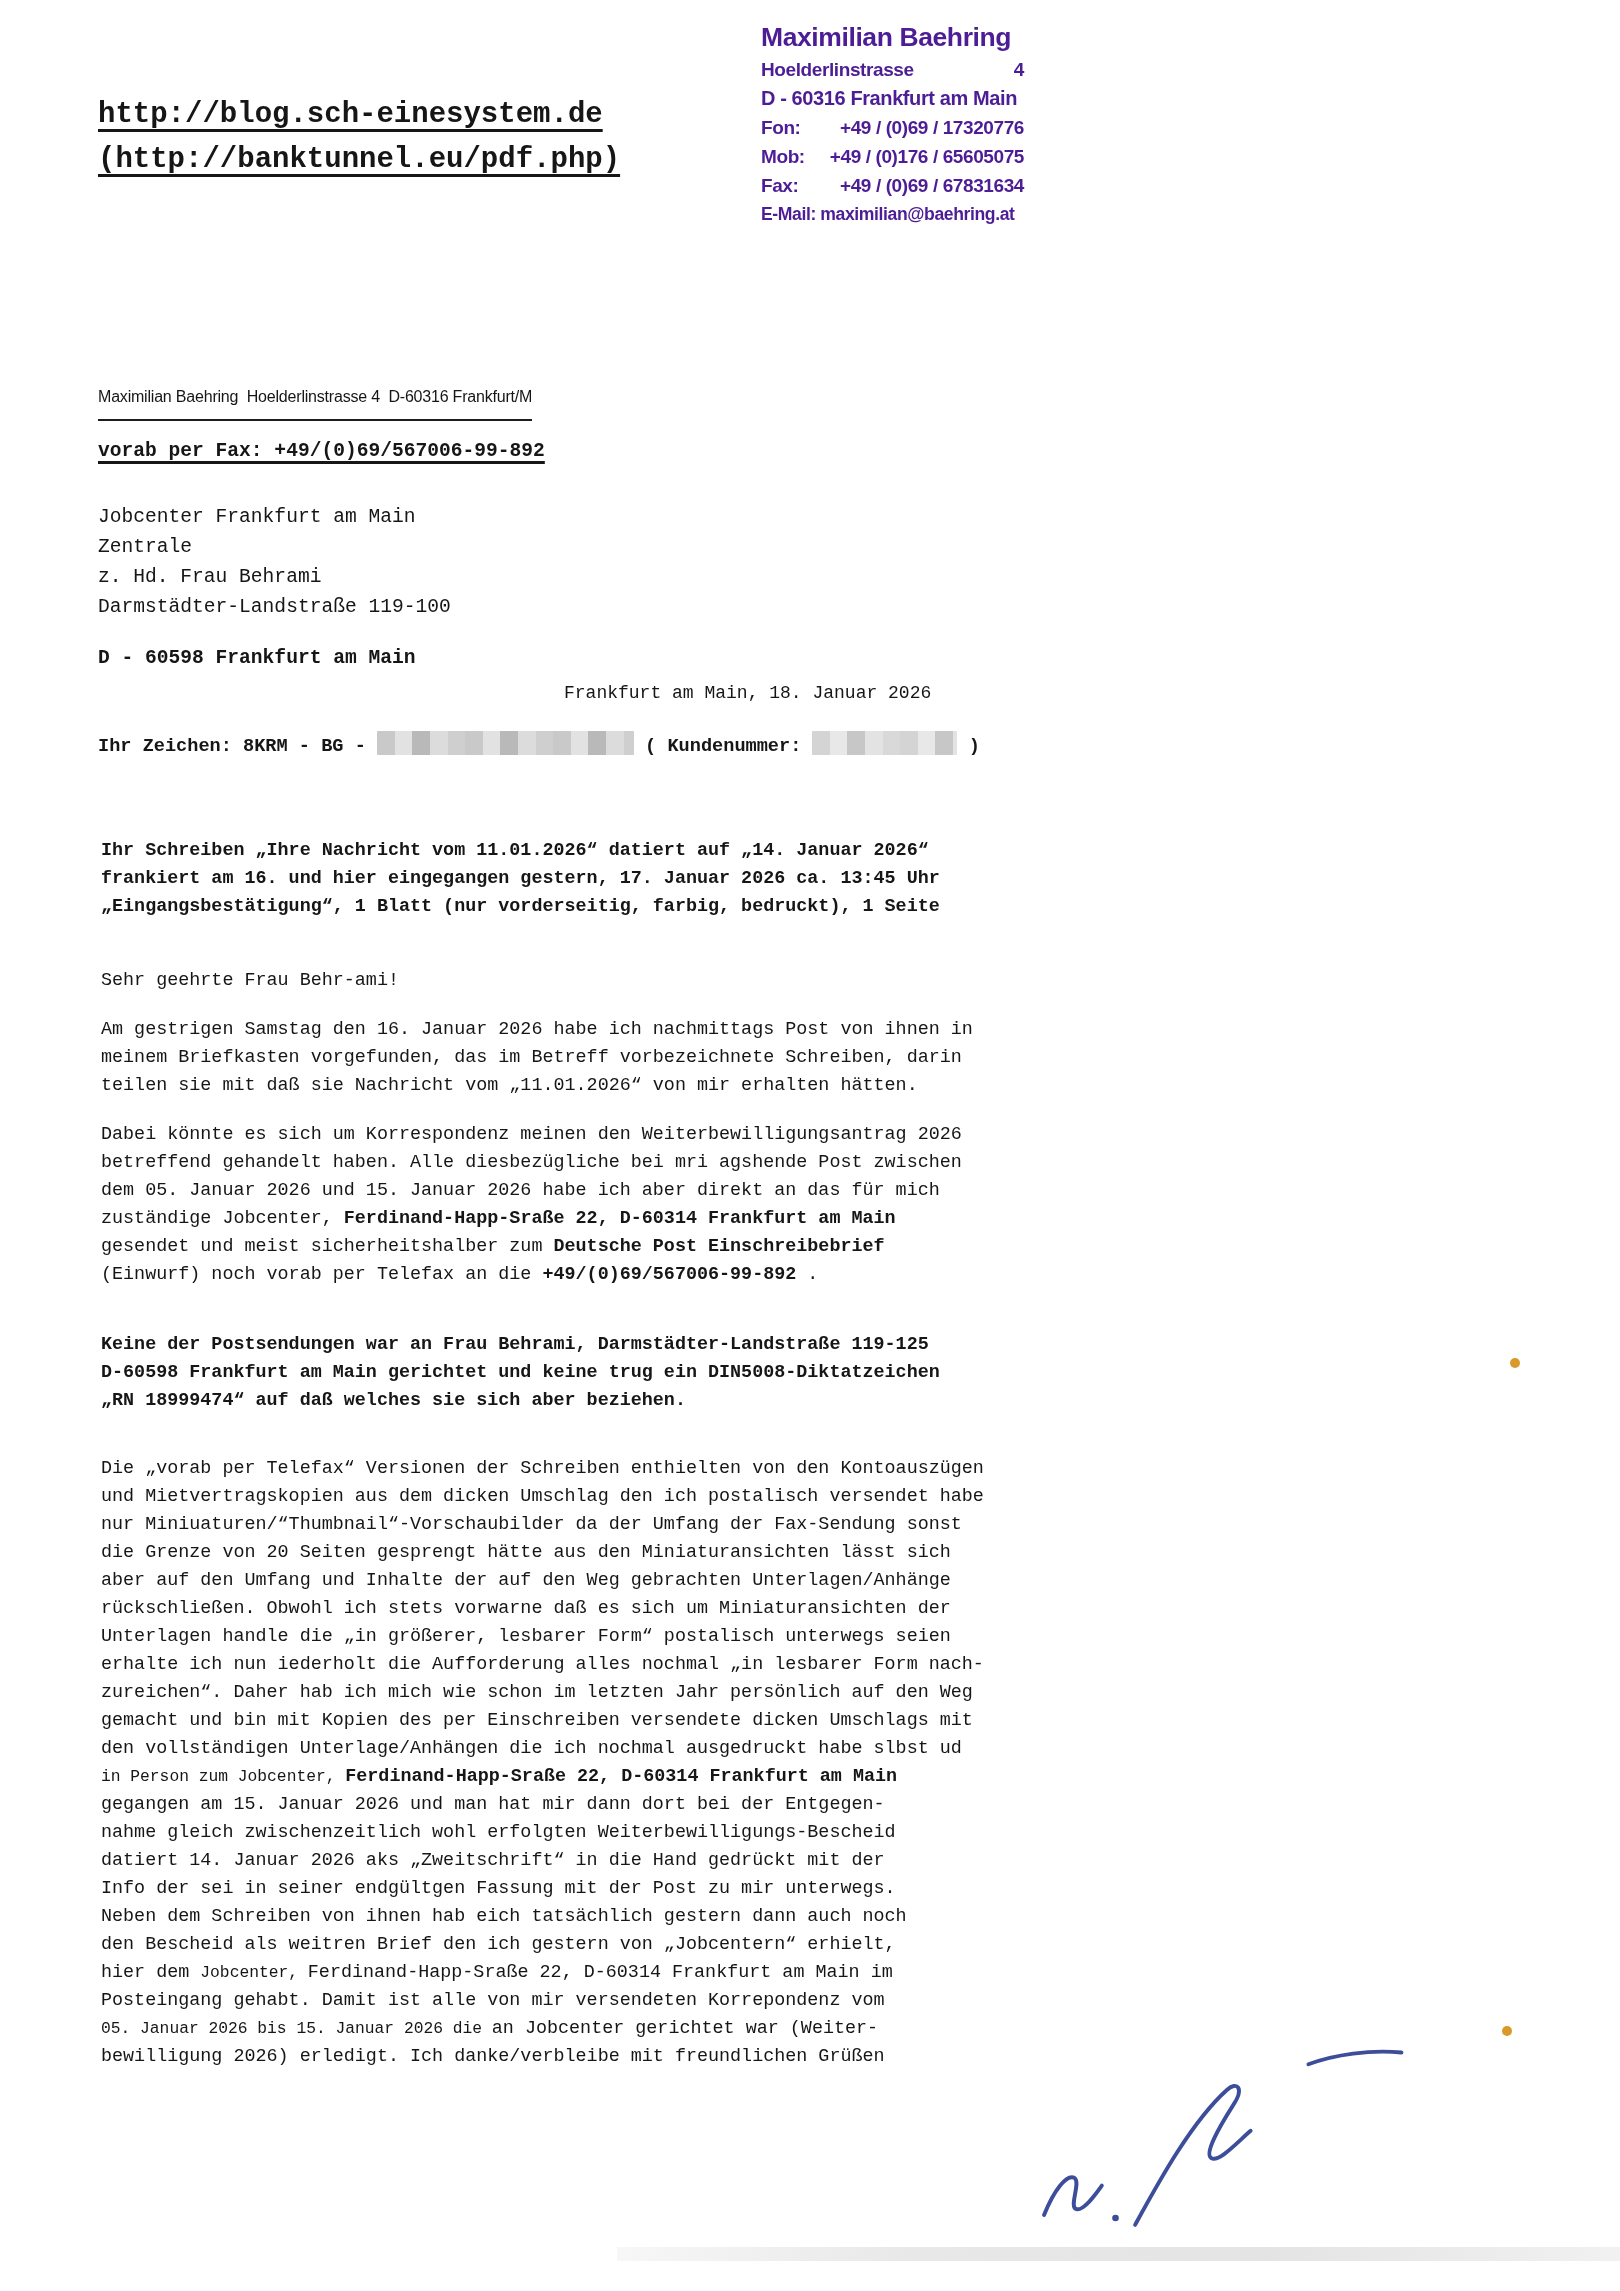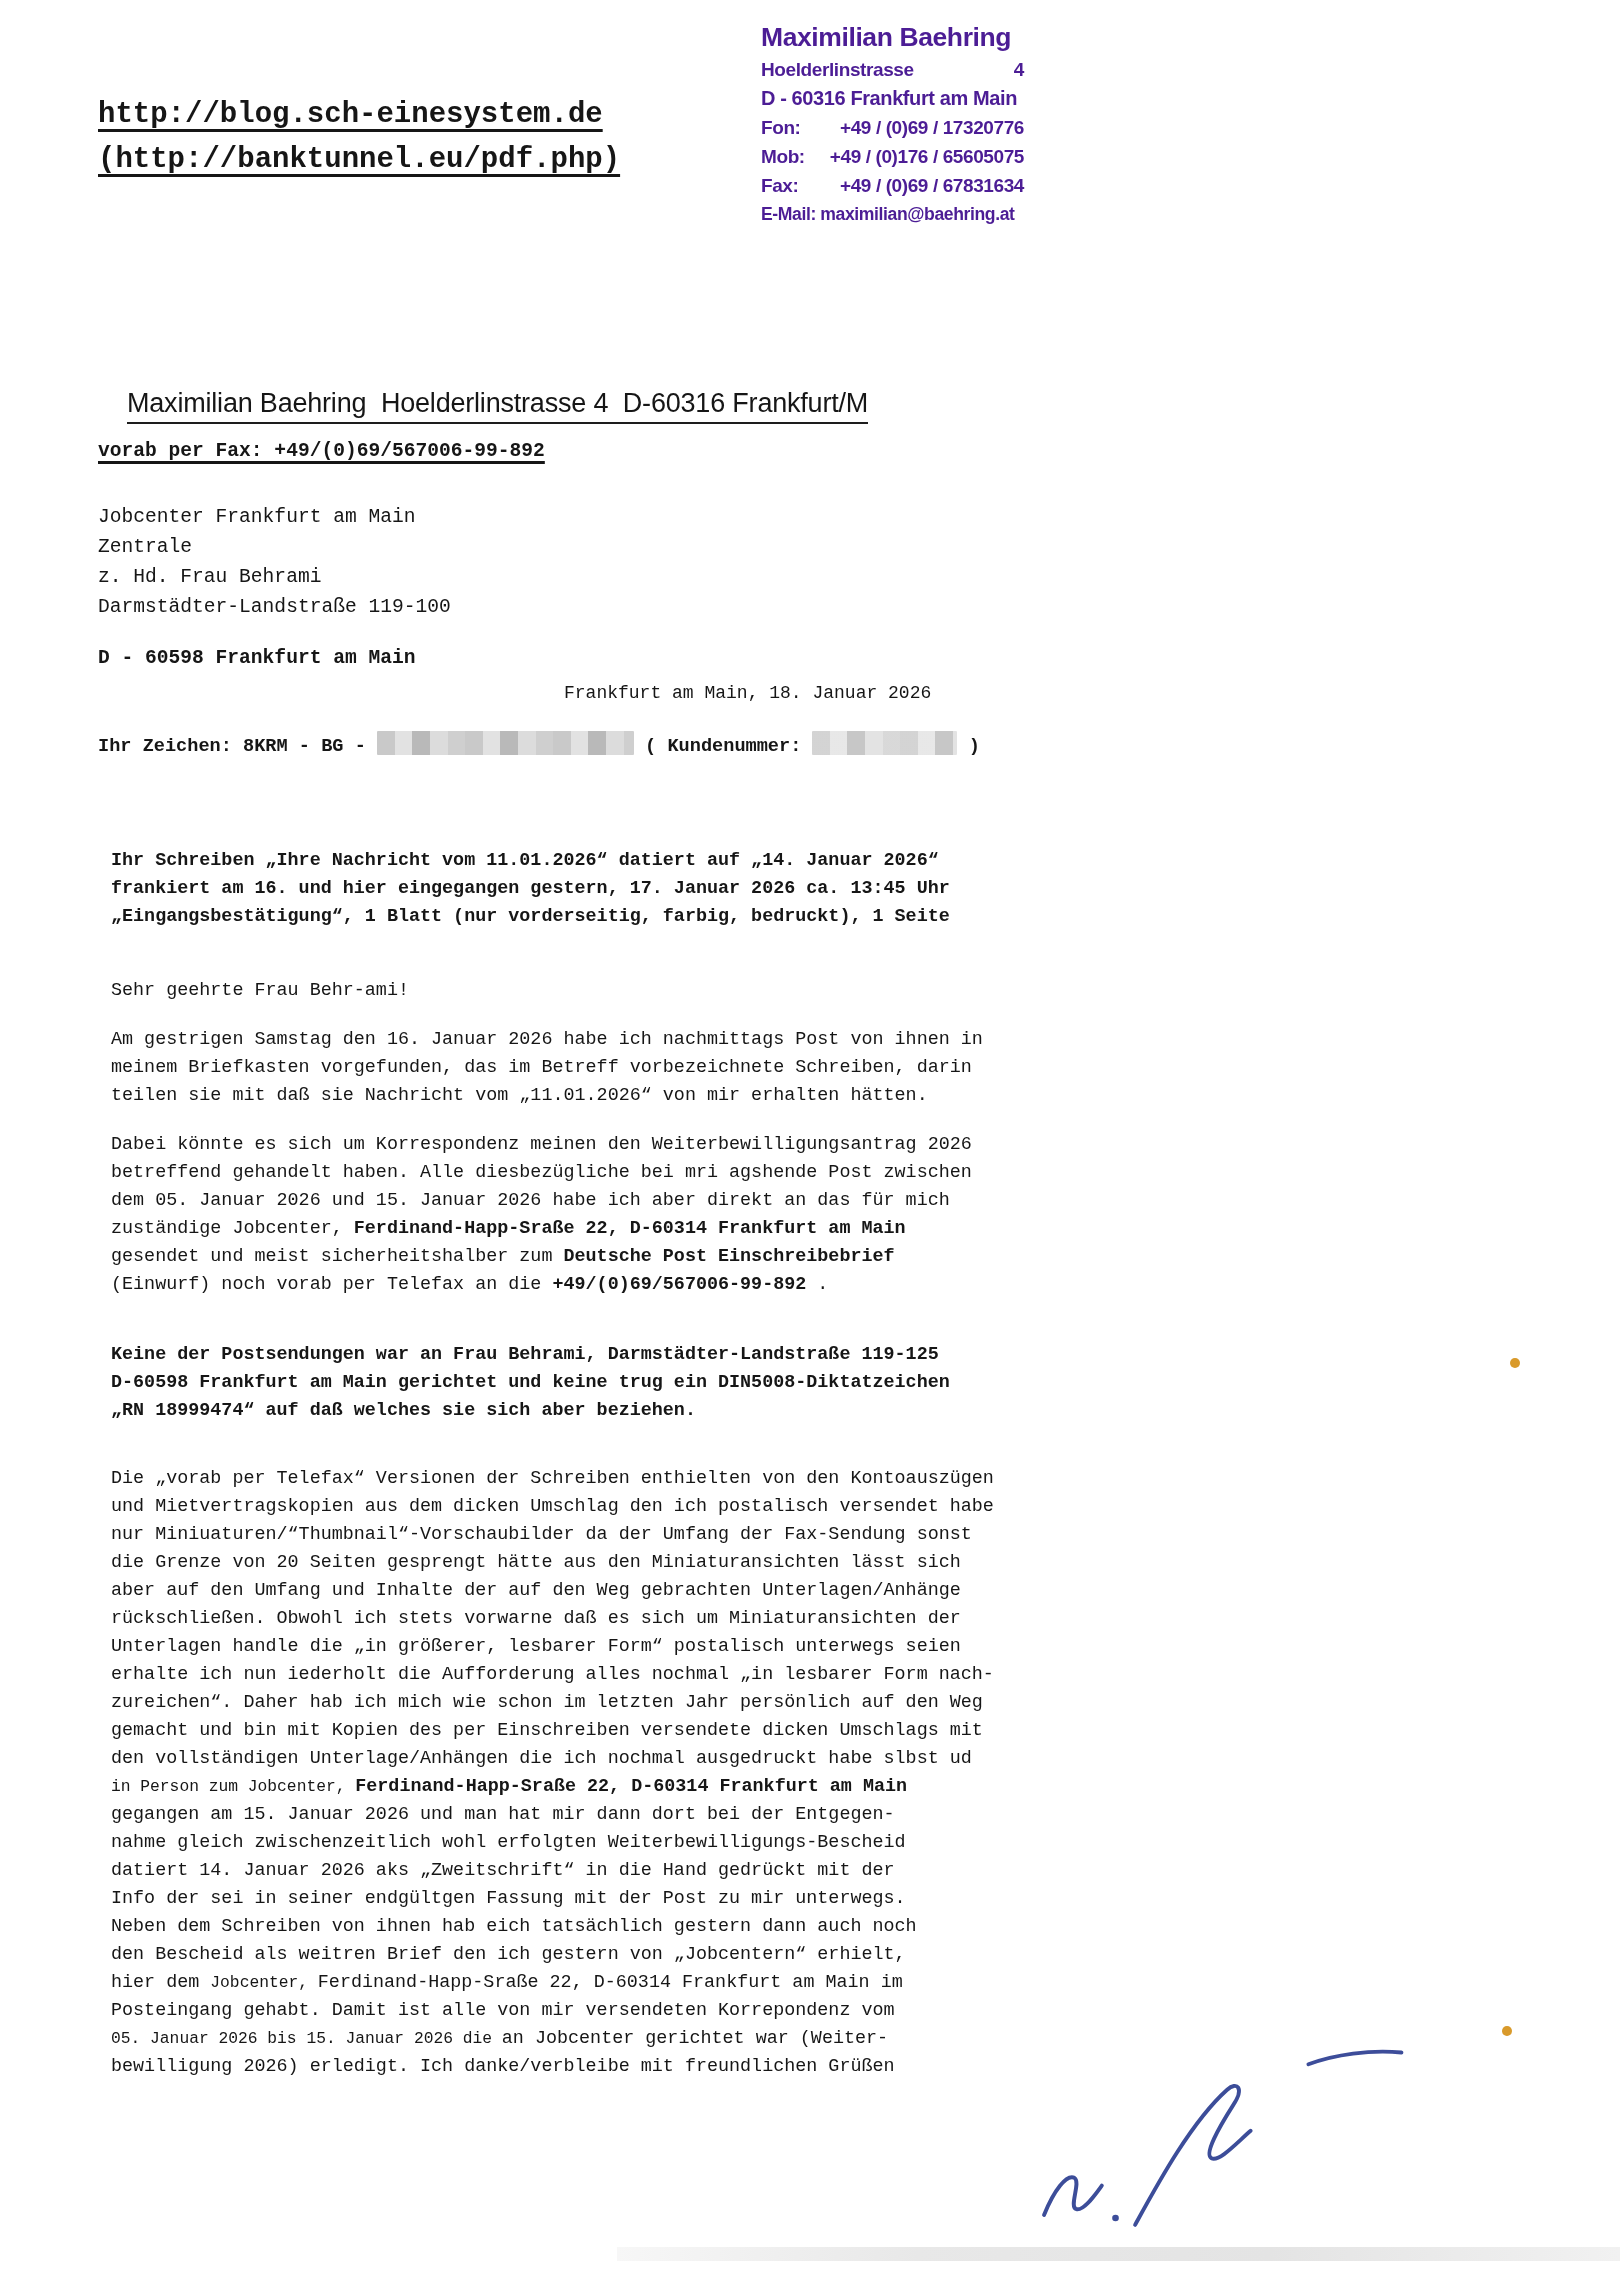--- a/index.html
+++ b/index.html
@@ -11,35 +11,35 @@
              white-space:pre;}
   .url-block .tline{text-decoration:underline;text-decoration-thickness:2.9px;text-underline-offset:6.9px;}
   
   .contact{position:absolute;left:761px;top:19.6px;width:263px;font-family:"Liberation Sans",sans-serif;
            font-weight:bold;color:#4c1d95;letter-spacing:-0.4px;}
   .contact .name{font-size:26.5px;line-height:35px;white-space:nowrap;}
   .contact .crow{display:flex;justify-content:space-between;font-size:19px;line-height:29px;}
   .contact .city{font-size:20px;line-height:29px;white-space:nowrap;}
   .contact .email{font-size:17.6px;line-height:29px;white-space:nowrap;}
   
-  .sender{position:absolute;left:98px;top:388px;font-family:"Liberation Sans",sans-serif;font-size:27px;
-          letter-spacing:-0.2px;white-space:pre;border-bottom:2px solid #1d1d1d;padding-bottom:3px;margin-left:29px;}
+  .sender{position:absolute;left:98px;top:388px;font-family:"Liberation Sans",sans-serif;font-size:16px;
+          letter-spacing:-0.2px;white-space:pre;border-bottom:2px solid #1d1d1d;padding-bottom:13px;}
   .faxline{position:absolute;left:98px;top:440px;font-weight:bold;font-size:19.6px;white-space:pre;
            text-decoration:underline;text-decoration-thickness:2.5px;text-underline-offset:4.9px;}
   
   .recipient{position:absolute;left:98px;top:502px;font-size:19.6px;line-height:30px;white-space:pre;}
   .recipient-city{position:absolute;left:98px;top:647px;font-size:19.6px;font-weight:bold;white-space:pre;}
   .dateline{position:absolute;left:564px;top:683px;font-size:18px;white-space:pre;}
   
   .refblock{position:absolute;left:98px;top:731px;font-size:18.6px;line-height:30px;font-weight:bold;
             white-space:pre;text-align:center;}
   
   .bodytext{position:absolute;left:98px;top:834px;width:961px;font-size:18.4px;line-height:28px;
             white-space:pre;}
-  .para{margin:13px;}
+  .para{margin:3px;}
   .para.subject{font-weight:bold;margin-bottom:46px;}
   .para.salutation{margin-bottom:20.6px;}
   .para.p1{margin-bottom:21.6px;}
   .para.p2{margin-bottom:42px;}
   .para.keine{font-weight:bold;margin-bottom:40px;}
   .b{font-weight:bold;}
   .sm{font-size:16.3px;}
   .redact{display:inline-block;height:23.5px;vertical-align:-3.9px;border-radius:1px;
           background:repeating-linear-gradient(90deg,#c9c9c9 0 17.6px,#e2e2e2 17.6px 35px,#b9b9b9 35px 53px,
           #dcdcdc 53px 71px,#cfcfcf 71px 88px);}

